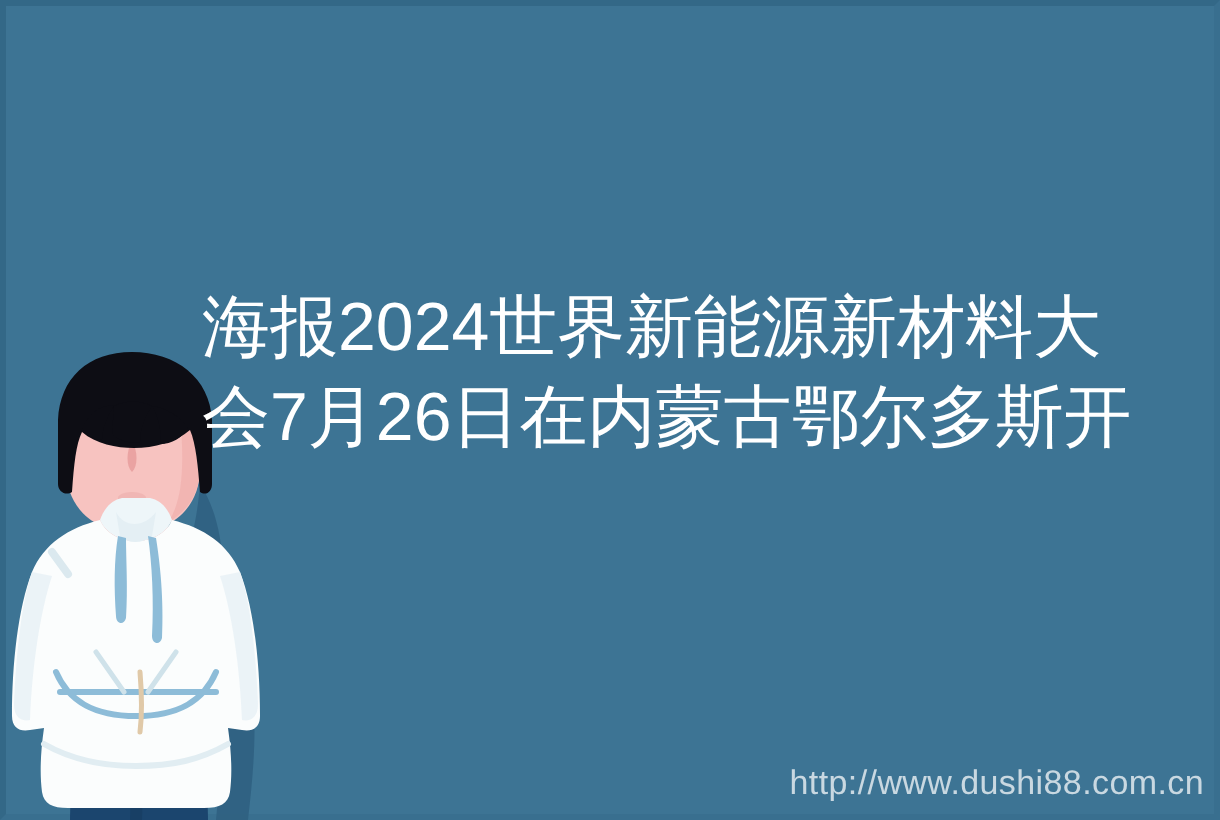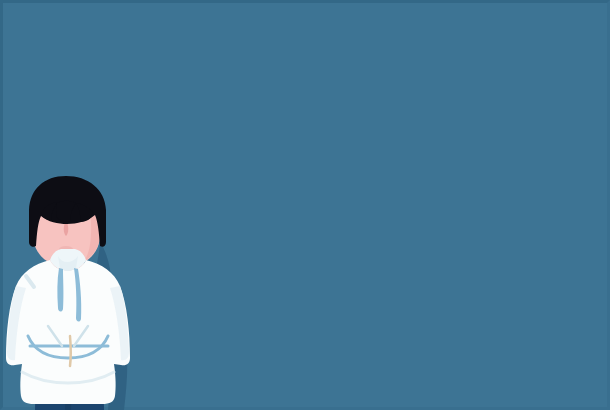--- a/index.html
+++ b/index.html
@@ -145,15 +145,20 @@
         <path d="M18 196 C32 204 48 207 64 207 C82 207 96 204 110 196" stroke="#e1edf2" stroke-width="3" fill="none" stroke-linecap="round"></path>
 
         <path d="M44 150 L58 170" stroke="#cfe2ea" stroke-width="2.5" fill="none" stroke-linecap="round"></path>
         <path d="M84 150 L70 170" stroke="#cfe2ea" stroke-width="2.5" fill="none" stroke-linecap="round"></path>
 
         <path d="M66 160 C67 172 67 182 66 190" stroke="#e0c9a8" stroke-width="2.5" fill="none" stroke-linecap="round"></path>
       </g>
     </svg>
   </div>
 
+  <div id="headline">
+    <span class="hl-line">海报2024世界新能源新材料大</span>
+    <span class="hl-line">会7月26日在内蒙古鄂尔多斯开</span>
+  </div>
 
+  <div id="watermark">http://www.dushi88.com.cn</div>
 
 </div>
 
 </body></html>

